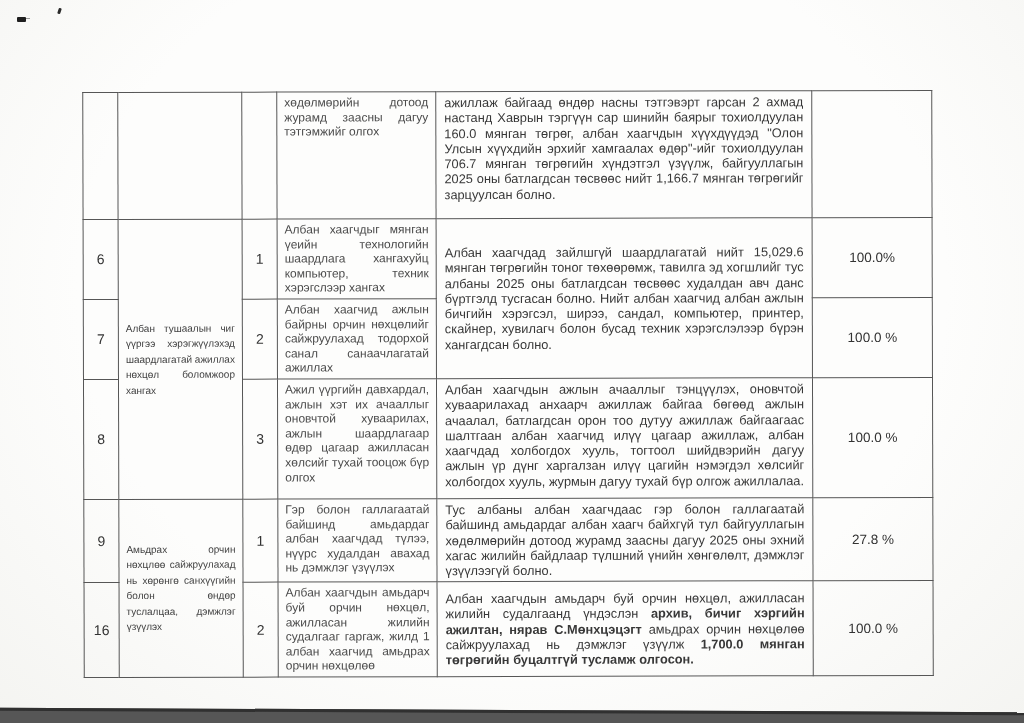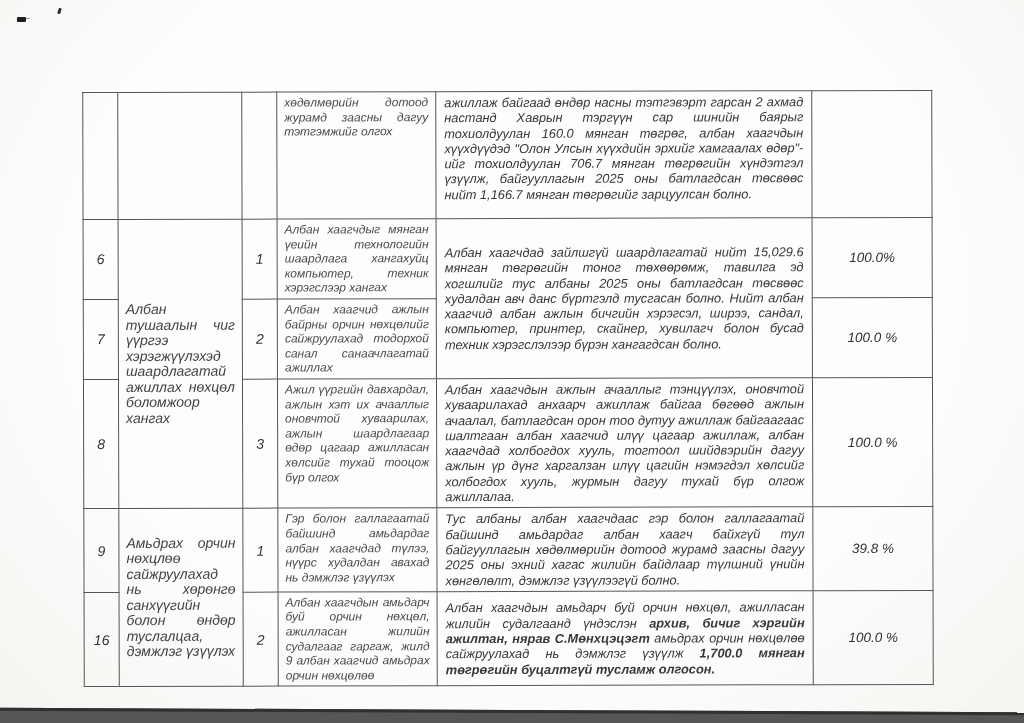--- a/index.html
+++ b/index.html
@@ -4,31 +4,31 @@
 <style>
   html,body{margin:0;padding:0;}
   body{
     width:1024px;height:723px;
     background:#fbfbf9;
     overflow:hidden;position:relative;
     font-family:"Liberation Sans","DejaVu Sans",sans-serif;
     color:#3c3c3c;
   }
   .page{position:absolute;inset:0;background:
-    radial-gradient(ellipse at 50% 40%, #fdfdfc 60%, #f4f4f1 100%); font-style: italic;}
+    radial-gradient(ellipse at 50% 40%, #fdfdfc 60%, #f4f4f1 100%);}
   
   .mark1{position:absolute;left:17px;top:17px;width:9px;height:5px;background:#1f1f1f;border-radius:1px;box-shadow:6px -1px 0 -2px #9a9a9a;}
   .mark2{position:absolute;left:58px;top:8px;width:3px;height:6px;background:#2a2a2a;transform:rotate(18deg);border-radius:1px;}
   .bottom-edge{position:absolute;left:-12px;right:-12px;bottom:-3px;height:13px;background:#565656;border-top:3px solid #303030;transform:rotate(0.25deg);}
   
   .scan-table-wrap{position:absolute;left:83px;top:91px;transform:rotate(-0.15deg);}
   table{border-collapse:collapse;table-layout:fixed;width:849px;background:transparent;}
   td{border:1.5px solid #565656;vertical-align:top;padding:2px 6px;overflow:hidden;}
   td.c-no{ text-align:center;vertical-align:middle;font-size:14px;color:#333;padding:0;}
-  td.c-obj{font-size:14px;line-height:15.5px;text-align:justify;vertical-align:middle;color:#424242;padding:2px 7px;}
+  td.c-obj{font-size:10px;line-height:15.5px;text-align:justify;vertical-align:middle;color:#424242;padding:2px 7px;}
   td.c-sub{text-align:center;vertical-align:middle;font-size:14px;color:#333;padding:0;}
   td.c-task{font-size:12px;line-height:14.6px;text-align:justify;color:#4c4c4c;padding:3px 7px;}
   td.c-res{font-size:12.8px;line-height:15.3px;text-align:justify;color:#383838;padding:3px 8px;}
   td.c-res.mid{vertical-align:middle;}
   td.c-pct{text-align:center;vertical-align:middle;font-size:13.5px;color:#333;padding:4px;}
 </style>
 </head>
 <body>
 
 <div class="page">
@@ -79,27 +79,27 @@
         <td class="c-res">Албан хаагчдын ажлын ачааллыг тэнцүүлэх, оновчтой хуваарилахад анхаарч ажиллаж байгаа бөгөөд ажлын ачаалал, батлагдсан орон тоо дутуу ажиллаж байгаагаас шалтгаан албан хаагчид илүү цагаар ажиллаж, албан хаагчдад холбогдох хууль, тогтоол шийдвэрийн дагуу ажлын үр дүнг харгалзан илүү цагийн нэмэгдэл хөлсийг холбогдох хууль, журмын дагуу тухай бүр олгож ажиллалаа.</td>
         <td class="c-pct">100.0 %</td>
       </tr>
 
       <tr style="height:80px">
         <td class="c-no">9</td>
         <td class="c-obj" rowspan="2">Амьдрах орчин нөхцлөө сайжруулахад нь хөрөнгө санхүүгийн болон өндөр туслалцаа, дэмжлэг үзүүлэх</td>
         <td class="c-sub">1</td>
         <td class="c-task">Гэр болон галлагаатай байшинд амьдардаг албан хаагчдад түлээ, нүүрс худалдан авахад нь дэмжлэг үзүүлэх</td>
         <td class="c-res">Тус албаны албан хаагчдаас гэр болон галлагаатай байшинд амьдардаг албан хаагч байхгүй тул байгууллагын хөдөлмөрийн дотоод журамд заасны дагуу 2025 оны эхний хагас жилийн байдлаар түлшний үнийн хөнгөлөлт, дэмжлэг үзүүлээгүй болно.</td>
-        <td class="c-pct">39.8 %</td>
+        <td class="c-pct">27.8 %</td>
       </tr>
 
       <tr style="height:93px">
         <td class="c-no">16</td>
         <td class="c-sub">2</td>
-        <td class="c-task">Албан хаагчдын амьдарч буй орчин нөхцөл, ажилласан жилийн судалгааг гаргаж, жилд 9 албан хаагчид амьдрах орчин нөхцөлөө</td>
+        <td class="c-task">Албан хаагчдын амьдарч буй орчин нөхцөл, ажилласан жилийн судалгааг гаргаж, жилд 1 албан хаагчид амьдрах орчин нөхцөлөө</td>
         <td class="c-res mid"><span>Албан хаагчдын амьдарч буй орчин нөхцөл, ажилласан жилийн судалгаанд үндэслэн </span><span style="font-weight: bold;">архив, бичиг хэргийн ажилтан, нярав С.Мөнхцэцэгт</span><span> амьдрах орчин нөхцөлөө сайжруулахад нь дэмжлэг үзүүлж </span><span style="font-weight: bold;">1,700.0 мянган төгрөгийн буцалтгүй тусламж олгосон.</span></td>
         <td class="c-pct">100.0 %</td>
       </tr>
     </tbody>
       </table>
   </div>
 
   <div class="bottom-edge"></div>
 </div>
 

